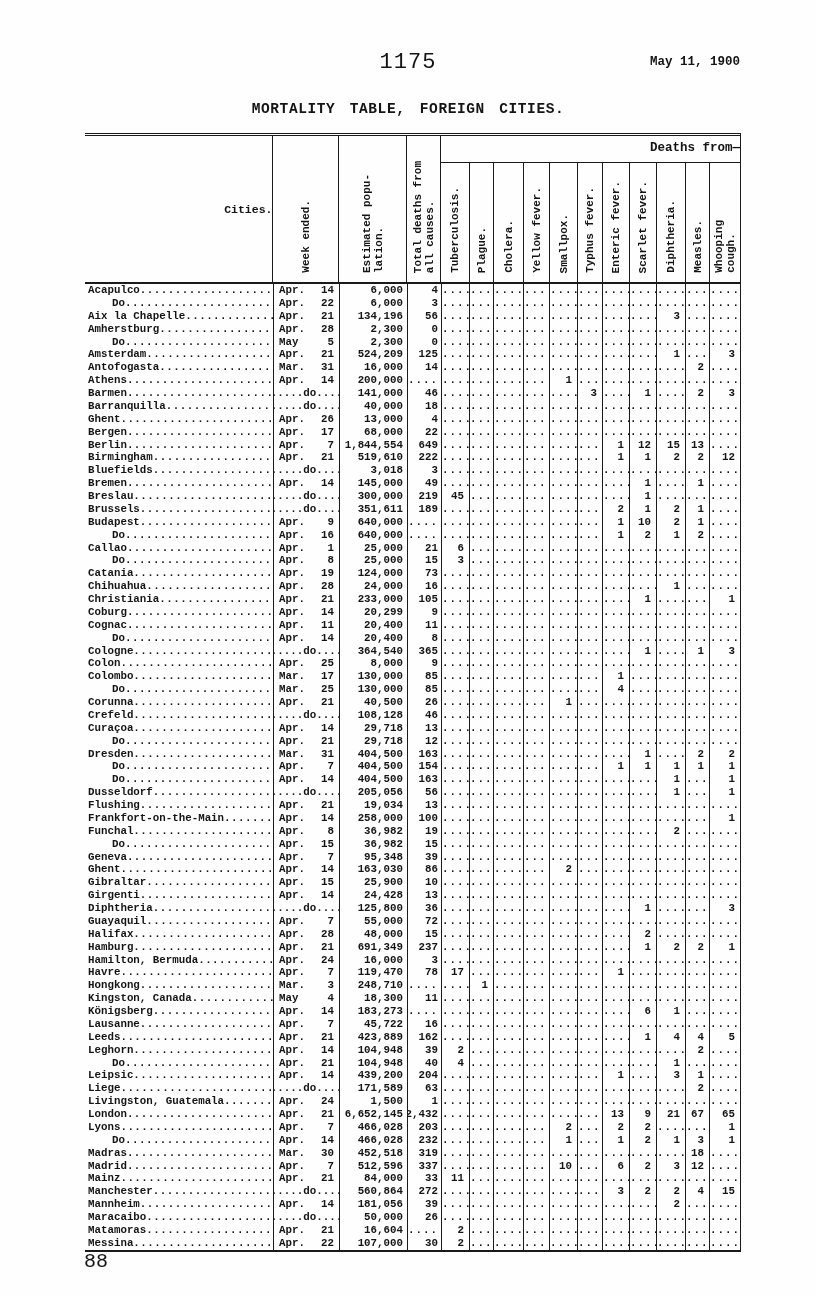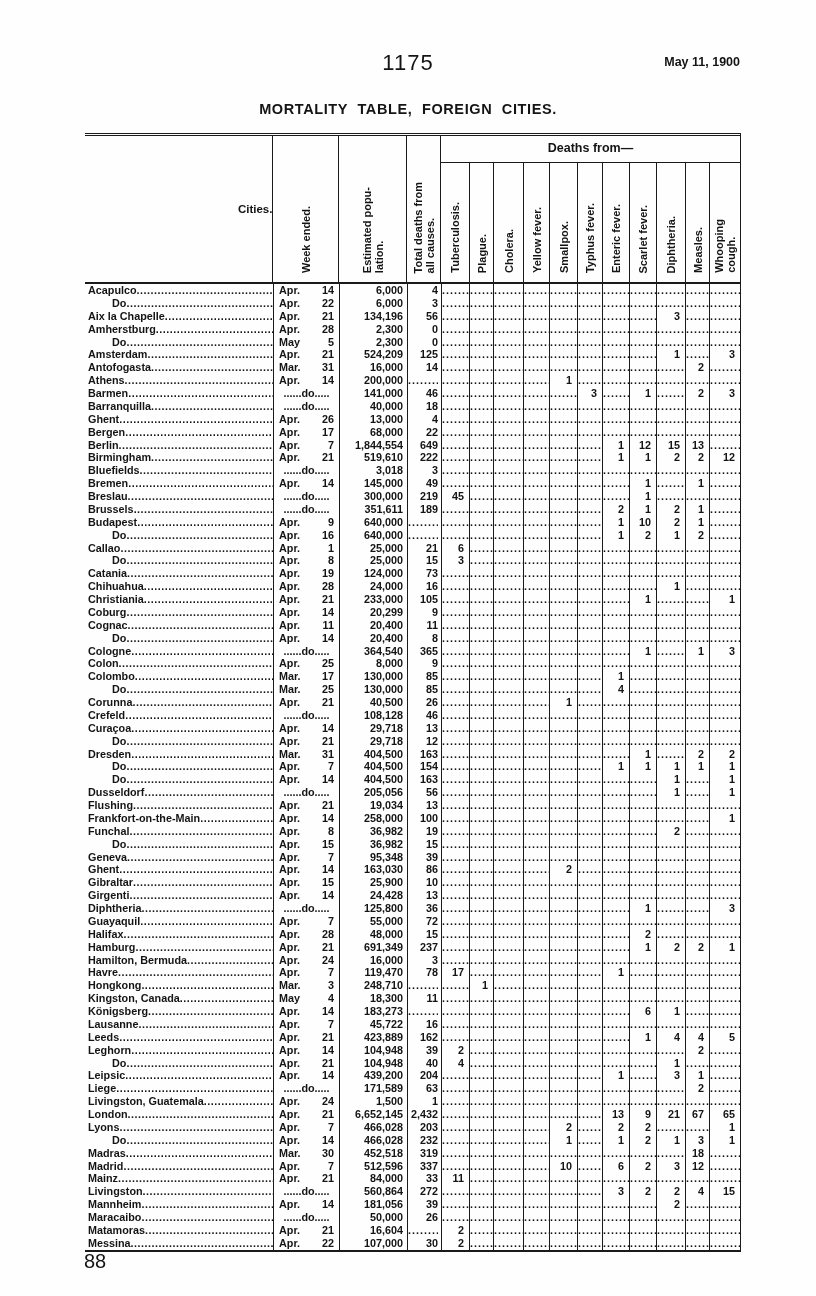--- a/index.html
+++ b/index.html
@@ -1,39 +1,39 @@
 <!DOCTYPE html>
 <html><head>
 <meta charset="utf-8">
 <style>
   html,body{margin:0;padding:0;background:#ffffff;}
   .sheet{
     position:relative; width:816px; height:1296px; background:#fefefe;
-    font-family:Liberation Sans, sans-serif; color:#141414;
+    font-family:Liberation Mono, monospace; color:#141414;
     overflow:hidden;
   }
   
   .page-head{position:absolute; top:50px; left:0; width:100%; height:30px;}
   .pnum{position:absolute; left:0; right:0; text-align:center; font-size:22px; letter-spacing:1px;}
   .pdate{position:absolute; right:76px; top:5px; font-size:12.5px; font-weight:bold;}
   .doc-title{position:absolute; top:101px; left:0; width:100%; text-align:center;
     font-size:14.5px; font-weight:bold; letter-spacing:.6px; word-spacing:5px;}
   
   .mtable{position:absolute; left:85px; top:133px; width:655px;
     border-top:3px double #1a1a1a; border-right:1px solid #1a1a1a; border-bottom:2px solid #1a1a1a;}
   .thead{display:flex; height:146px; border-bottom:2px solid #1a1a1a;}
   .hc{box-sizing:border-box; border-left:1px solid #1a1a1a;}
   .thead .hc:first-child{border-left:none;}
   .col-city{width:188px;} .col-week{width:66px;} .col-pop{width:68px;} .col-total{width:34px;}
   .cities-h{display:flex; align-items:center; justify-content:flex-end; font-weight:bold; font-size:11.5px;}
   .rotc{display:flex; flex-direction:column; justify-content:flex-end; align-items:center; padding-bottom:9px;}
   .rot{writing-mode:vertical-rl; transform:rotate(180deg); white-space:pre-line;
     font-weight:bold; font-size:11px; line-height:12px;}
   .dgroup{flex:1; display:flex; flex-direction:column; border-left:1px solid #1a1a1a; box-sizing:border-box;}
-  .dfrom{height:26px; line-height:25px; text-align:center; font-weight:bold; font-size:12.5px;
+  .dfrom{height:26px; line-height:25px; text-align:right; font-weight:bold; font-size:12.5px;
     border-bottom:1px solid #1a1a1a;}
   .dheads{flex:1; display:flex;}
   .dh{box-sizing:border-box; border-left:1px solid #1a1a1a; display:flex; flex-direction:column;
     justify-content:flex-end; align-items:center; padding-bottom:9px;}
   .dheads .dh:first-child{border-left:none;}
   .d0{width:28px}.d1{width:24px}.d2{width:30px}.d3{width:26px}.d4{width:28px}.d5{width:25px}
   .d6{width:27px}.d7{width:27px}.d8{width:29px}.d9{width:24px}.d10{width:31px}
   
   .trow{display:flex; height:12.89px;}
   .cell{box-sizing:border-box; border-left:1px solid #1a1a1a; display:flex; align-items:center;
@@ -3054,21 +3054,21 @@
           </div>
           <div class="cell disease d9">
             <span class="dotfill"></span>
           </div>
           <div class="cell disease d10">
             <span class="dotfill"></span>
           </div>
         </div>
         <div class="trow">
           <div class="cell city">
-            <span class="cname">Livingston</span>
+            <span class="cname">Manchester</span>
             <span class="leader"></span>
           </div>
           <div class="cell week do">
             <span>do</span>
           </div>
           <div class="cell pop">560,864</div>
           <div class="cell total">272</div>
           <div class="cell disease d0">
             <span class="dotfill"></span>
           </div>

